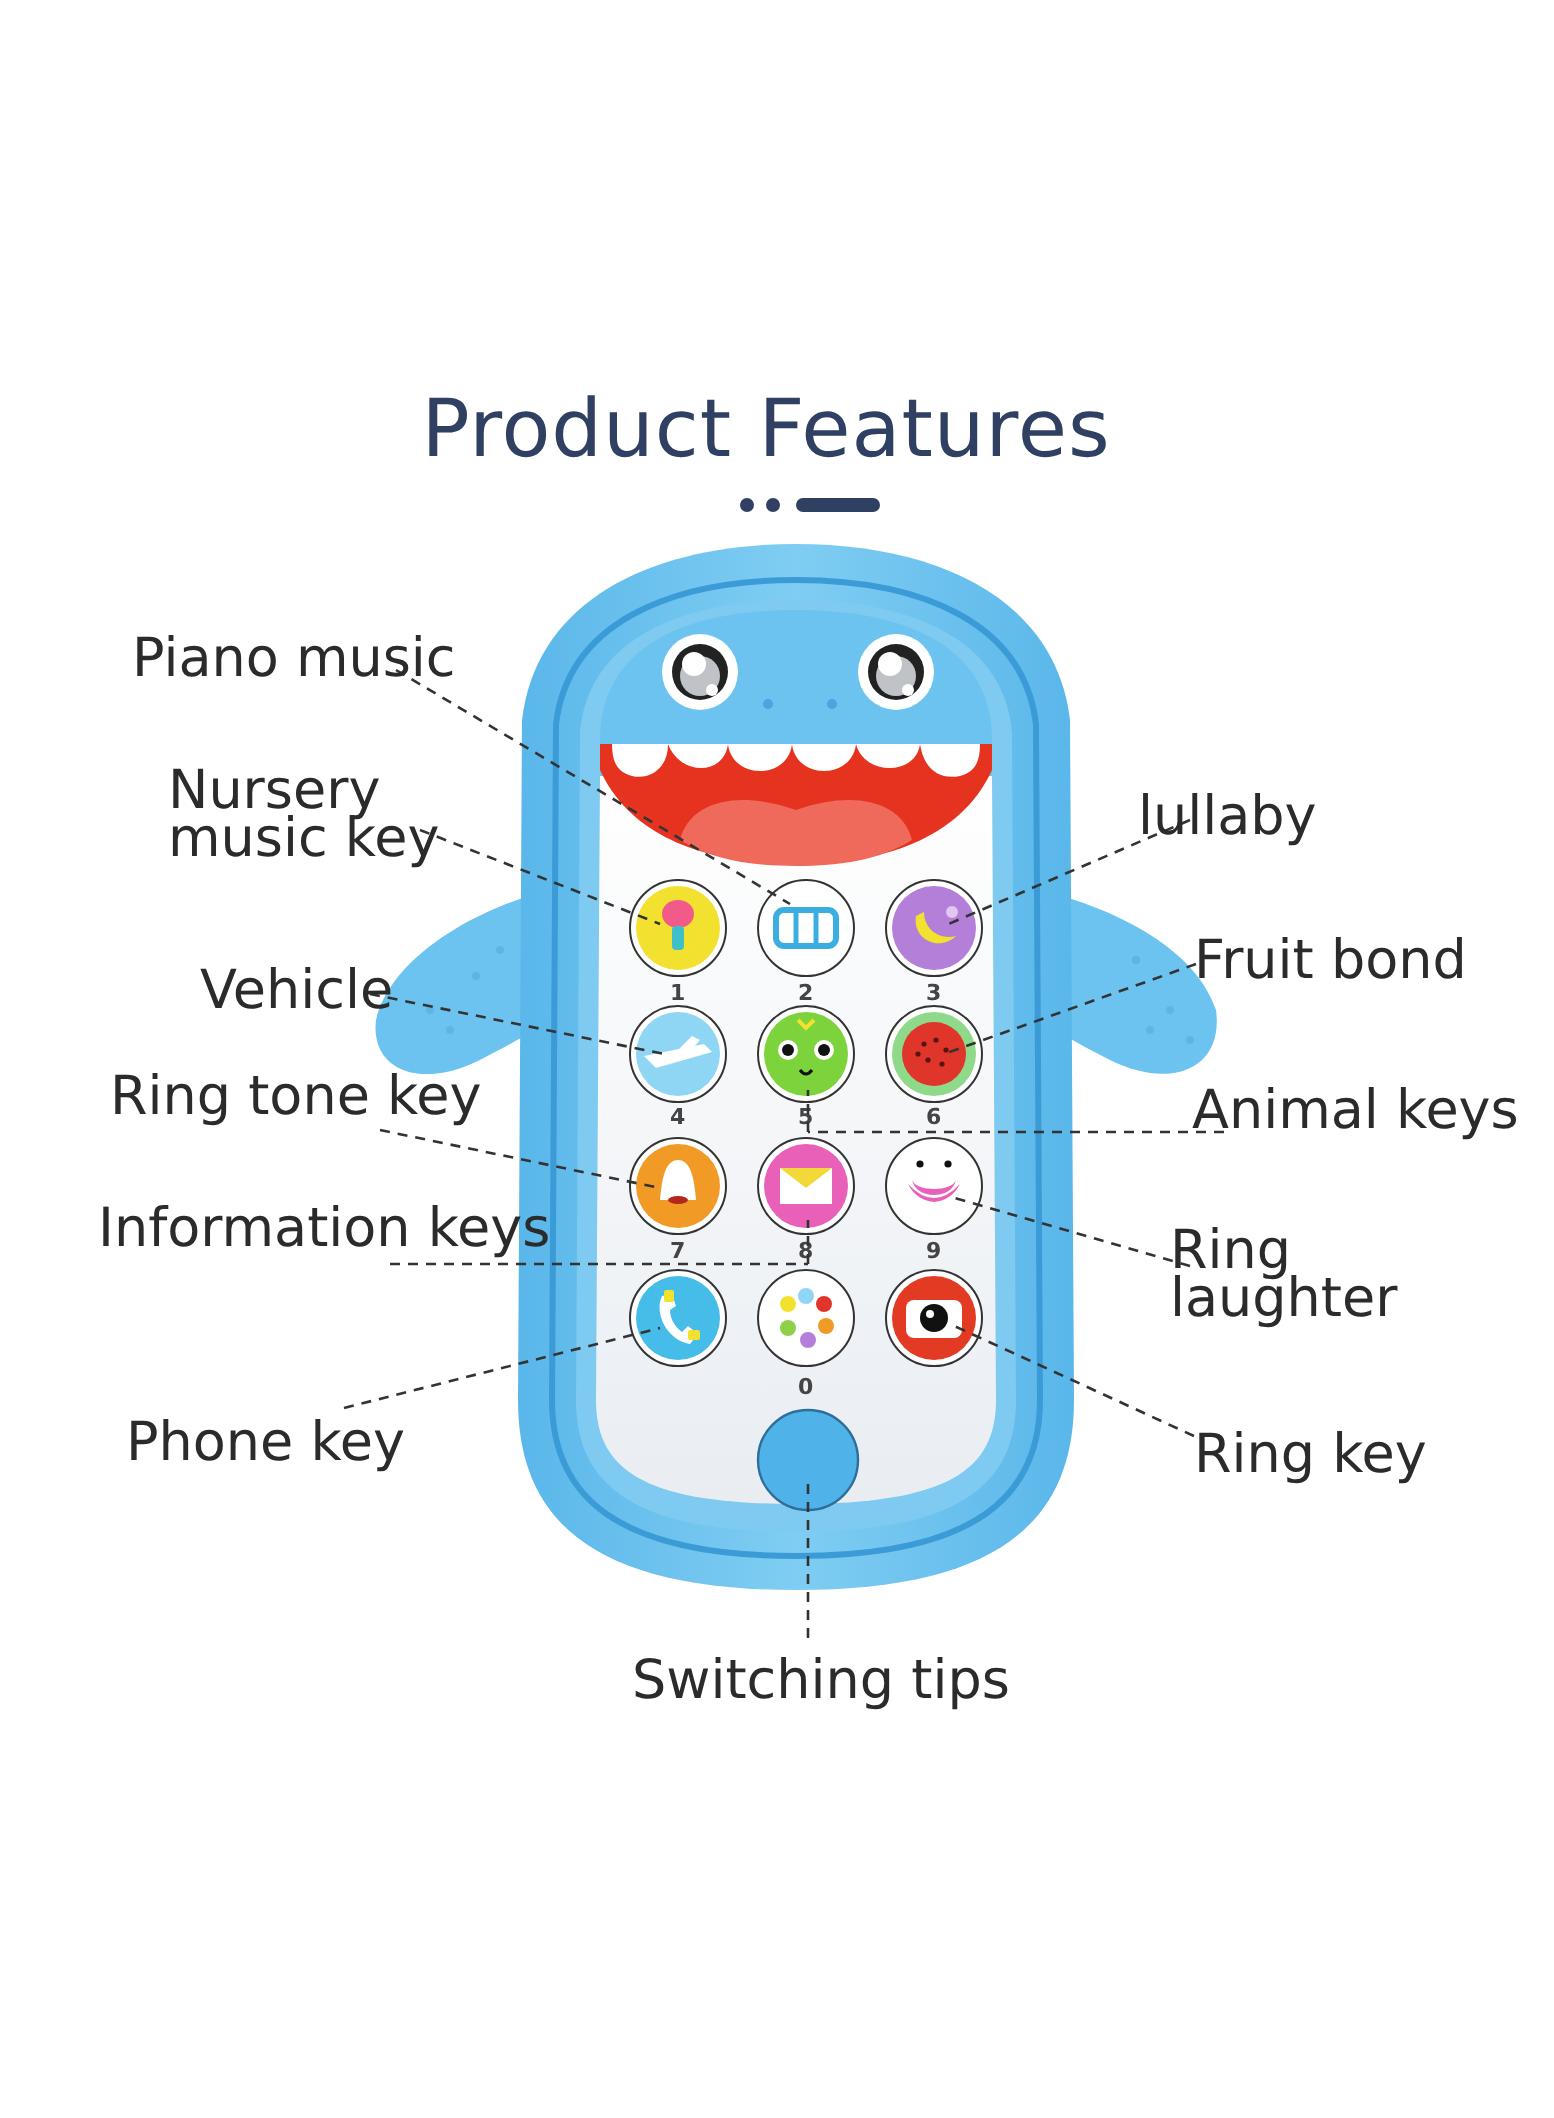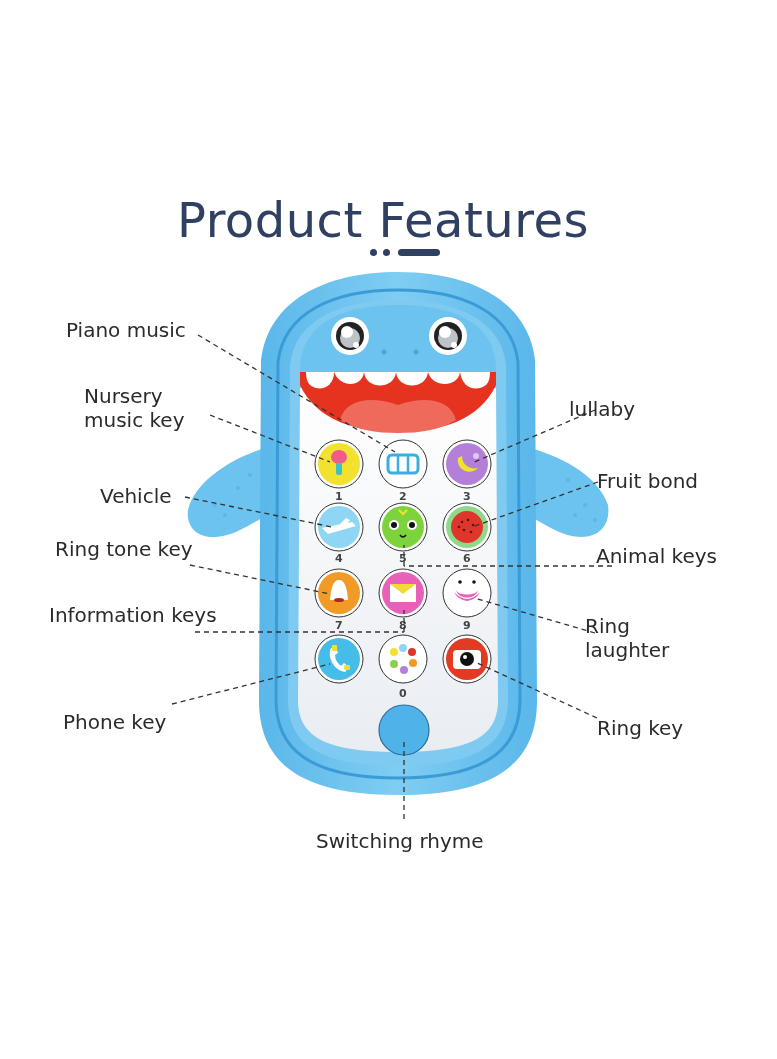--- a/index.html
+++ b/index.html
@@ -1,21 +1,21 @@
 <!DOCTYPE html>
 <html><head>
 <meta charset="utf-8">
 <style>
   html, body { margin: 0; padding: 0; background: #ffffff; }
   body { width: 777px; height: 1059px; position: relative; overflow: hidden; font-family: "DejaVu Sans", sans-serif; }
-  .title { position: absolute; left: 0; width: 766px; top: 192px; text-align: center; font-family: "DejaVu Sans", sans-serif; font-size: 48px; color: #2f4063; letter-spacing: 0.5px; }
+  .title { position: absolute; left: 0; width: 766px; top: 192px; text-align: center; font-family: "DejaVu Sans", sans-serif; font-size: 40px; color: #2f4063; letter-spacing: 0.5px; }
   .title-deco { position: absolute; top: 248px; left: 368px; height: 8px; width: 80px; }
   .title-deco .dot { position: absolute; top: 1px; width: 7px; height: 7px; border-radius: 50%; background: #2f4063; }
   .title-deco .bar { position: absolute; left: 30px; top: 1px; width: 42px; height: 7px; border-radius: 4px; background: #2f4063; }
-  .label { position: absolute; font-family: "DejaVu Sans", sans-serif; font-size: 20px; color: #2b2b2b; line-height: 24px; white-space: nowrap; }
+  .label { position: absolute; font-family: "DejaVu Sans", sans-serif; font-size: 27px; color: #2b2b2b; line-height: 24px; white-space: nowrap; }
   .label.center { }
   svg.art { position: absolute; left: 0; top: 0; }
   .keynum { font-family: "DejaVu Sans", sans-serif; font-size: 11px; font-weight: bold; fill: #444; }
 </style>
 </head>
 <body>
 
 <div class="title">Product Features</div>
 <div class="title-deco">
   <span class="dot" style="left:2px"></span>
@@ -225,13 +225,13 @@
 <div class="label" style="left:63px; top:710px;">Phone key</div>
 
 <div class="label" style="left:569px; top:397px;">lullaby</div>
 <div class="label" style="left:597px; top:469px;">Fruit bond</div>
 <div class="label" style="left:596px; top:544px;">Animal keys</div>
 <div class="label center" style="left:585px; top:614px; width:105px;">
   <div>Ring</div>
   <div>laughter</div>
 </div>
 <div class="label" style="left:597px; top:716px;">Ring key</div>
-<div class="label" style="left:316px; top:829px;">Switching rhyme</div>
+<div class="label" style="left:316px; top:829px;">Switching tips</div>
 
 </body></html>

